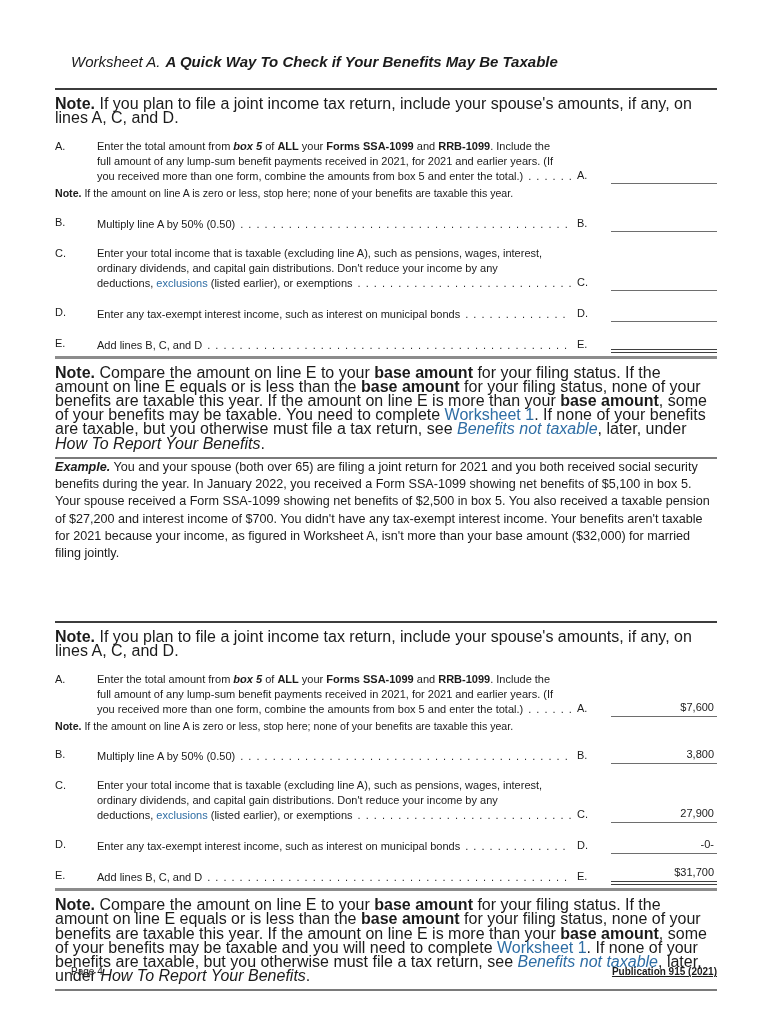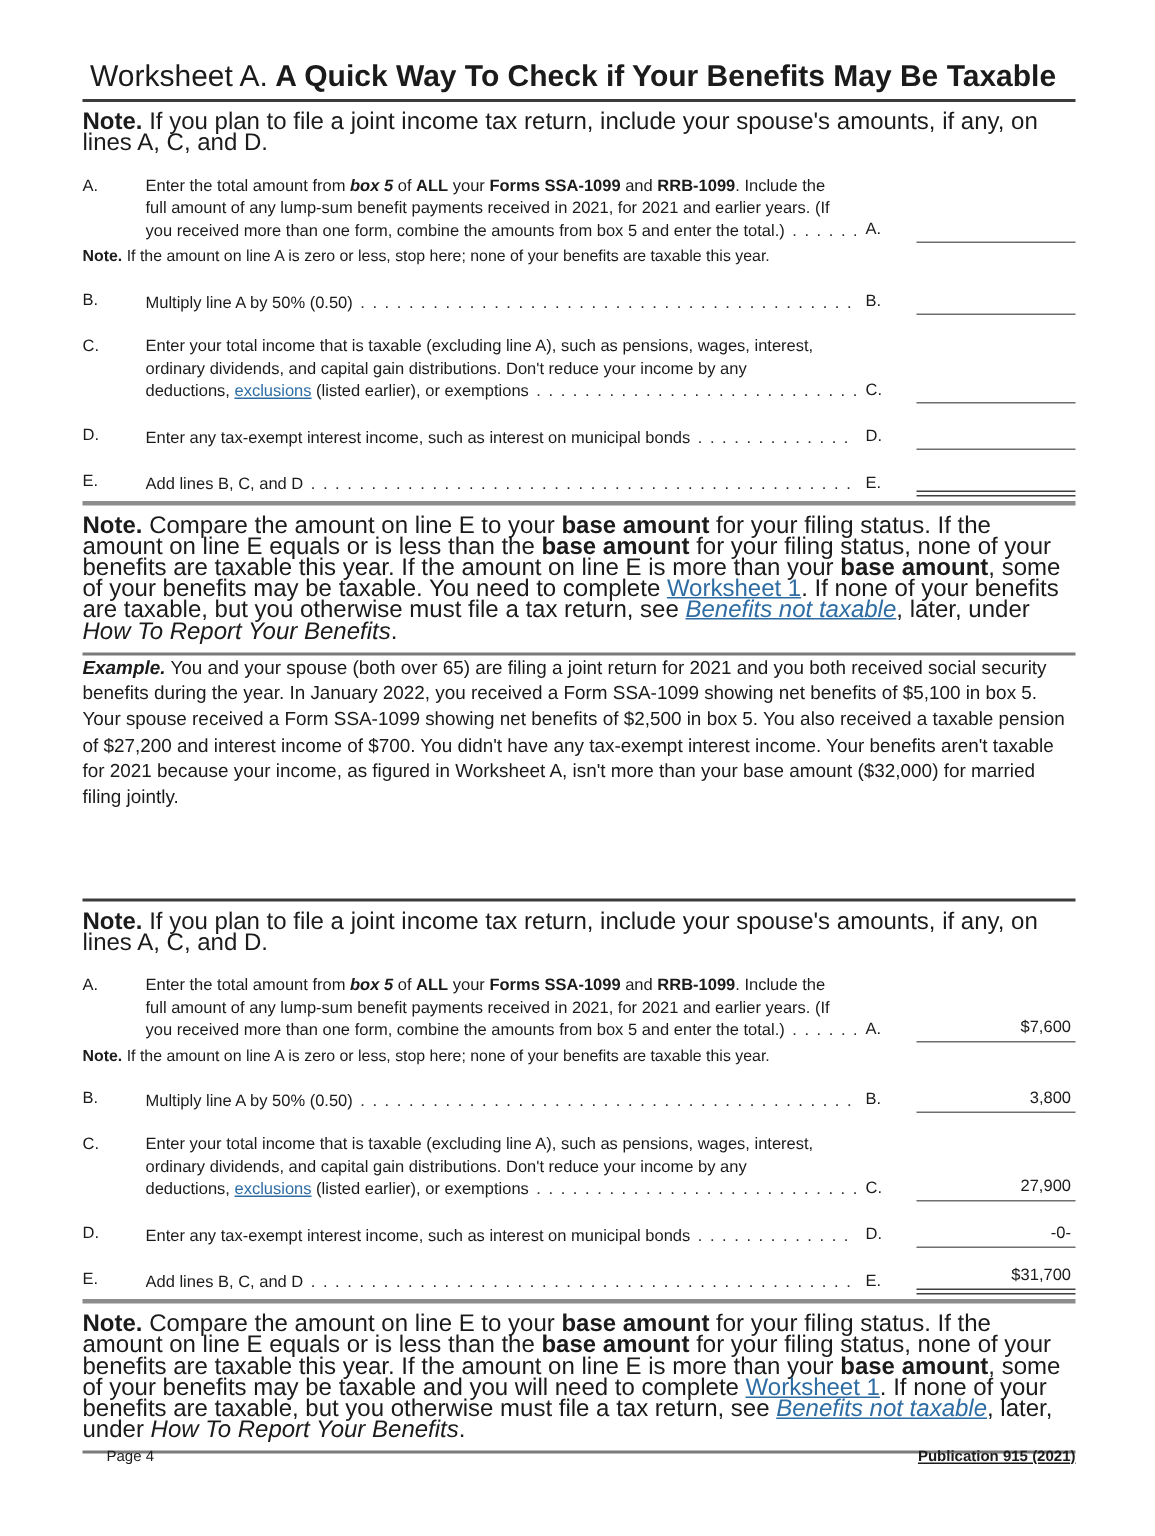--- a/index.html
+++ b/index.html
@@ -2,21 +2,21 @@
 <html style="--link: #2e6da4;"><head>
 <meta charset="utf-8">
 <style>
   html,body{margin:0;padding:0;background:#e8e8e8;}
   .page{
     position:relative;width:770px;height:1024px;background:#ffffff;
     font-family:"Liberation Sans",sans-serif;color:#1b1b1b;
     box-sizing:border-box;padding:36px 53px 0 55px;overflow:hidden;
     margin:0 auto;
   }
-  .ws-title{margin:5px;font-size:20px;font-weight:normal;line-height:20px;}
+  .ws-title{margin:16px;font-size:15px;font-weight:normal;line-height:20px;font-style:italic;}
   .ws-title .t-bold{font-weight:bold;margin-left:5px;}
   .rule-top{border-top:2px solid #3c3c3c;margin-top:4px;}
   .rule-heavy{border-top:3px solid #8c8c8c;margin-top:3px;}
   .rule-bottom{border-top:2px solid #7a7a7a;margin-top:6px;}
   .ws-note{margin:7px 0 0 0;font-size:16px;line-height:14.2px;}
   .ws-rows{margin-top:0;}
   .ws-row{display:flex;align-items:flex-end;margin-top:14px;font-size:11px;line-height:15px;}
   .row-letter{width:42px;align-self:flex-start;flex:0 0 auto;}
   .row-desc{flex:1 1 auto;min-width:0;}
   .desc-line{display:flex;align-items:baseline;white-space:nowrap;overflow:hidden;}
@@ -31,21 +31,21 @@
     flex:0 0 auto;width:106px;height:17px;box-sizing:border-box;
     border-bottom:1.5px solid #6e6e6e;
     display:flex;align-items:flex-end;justify-content:flex-end;
     padding:0 3px 1px 0;
   }
   .row-entry.double{border-bottom:4px double #3f3f3f;text-align:center;}
   .entry-value{font-size:11px;}
   .row-note{margin:2px 0 0 0;font-size:10.6px;line-height:14.2px;}
   .b{font-weight:bold;}
   .i{font-style:italic;}
-  .lnk{color:var(--link,#2e6da4);text-decoration:underline;cursor:pointer;}
+  .lnk{color:var(--link,#2e6da4);cursor:pointer;}
   .example{font-size:12.6px;line-height:17.3px;}
   .example p{margin:0;}
   .example .p2{text-indent:18px;}
   .ws2{margin-top:58px;}
   .footer{
     position:absolute;left:55px;right:53px;top:966px;
     display:flex;justify-content:space-between;font-size:10px;padding-left:16px;
   }
   .footer .f-right{font-weight:bold;text-decoration:underline;}
 </style>

